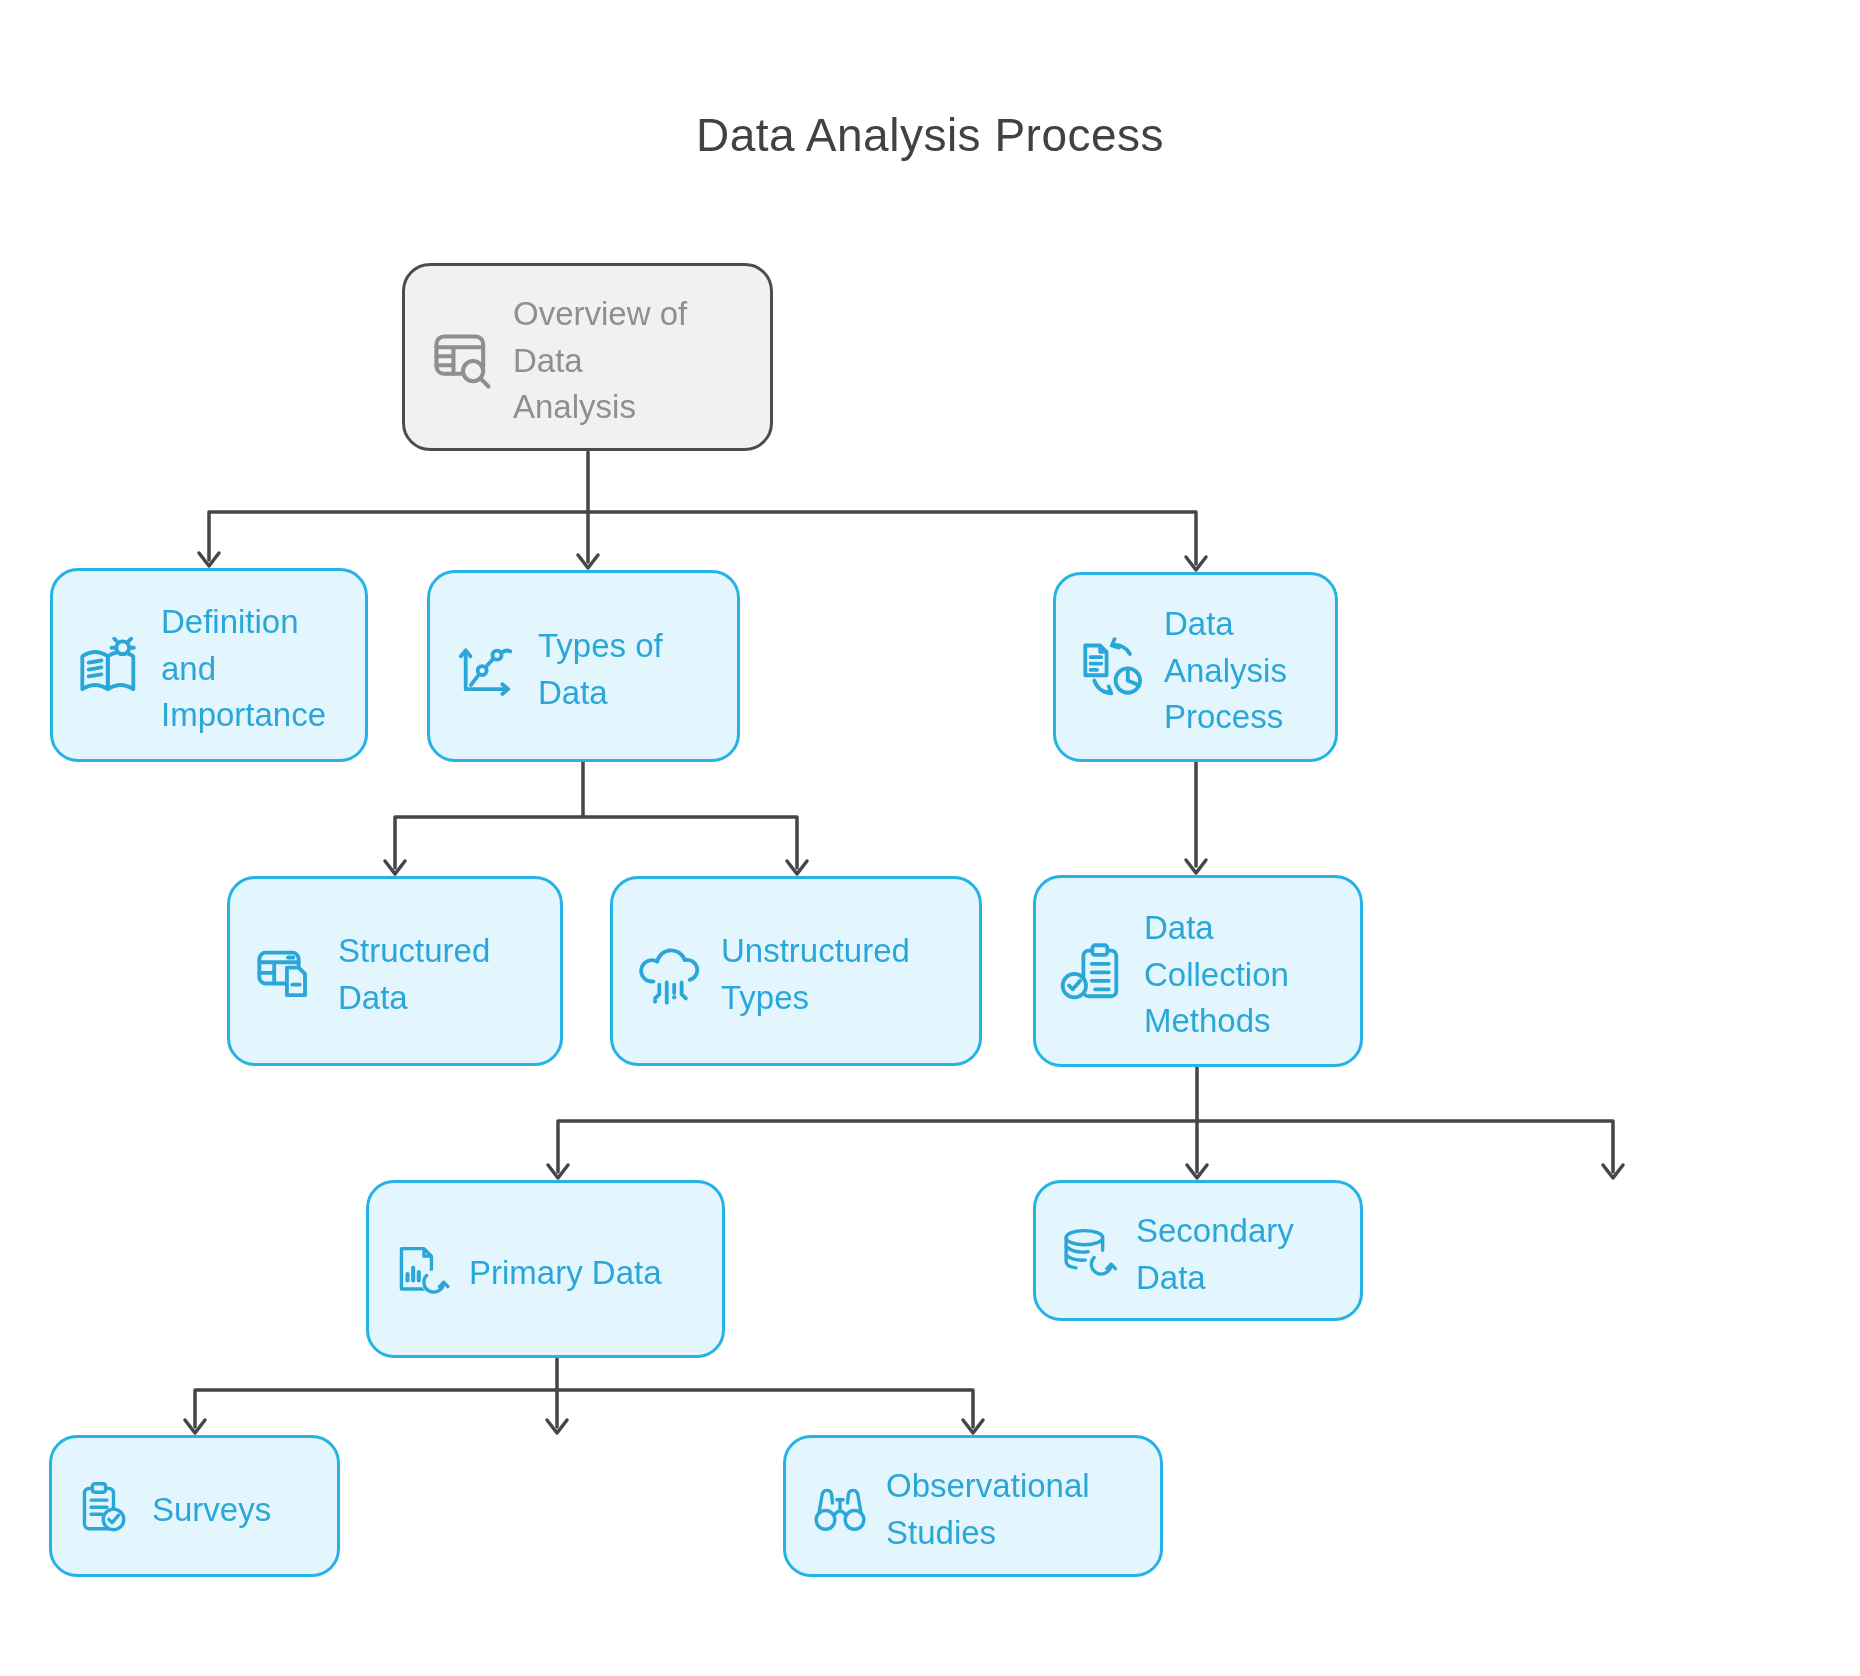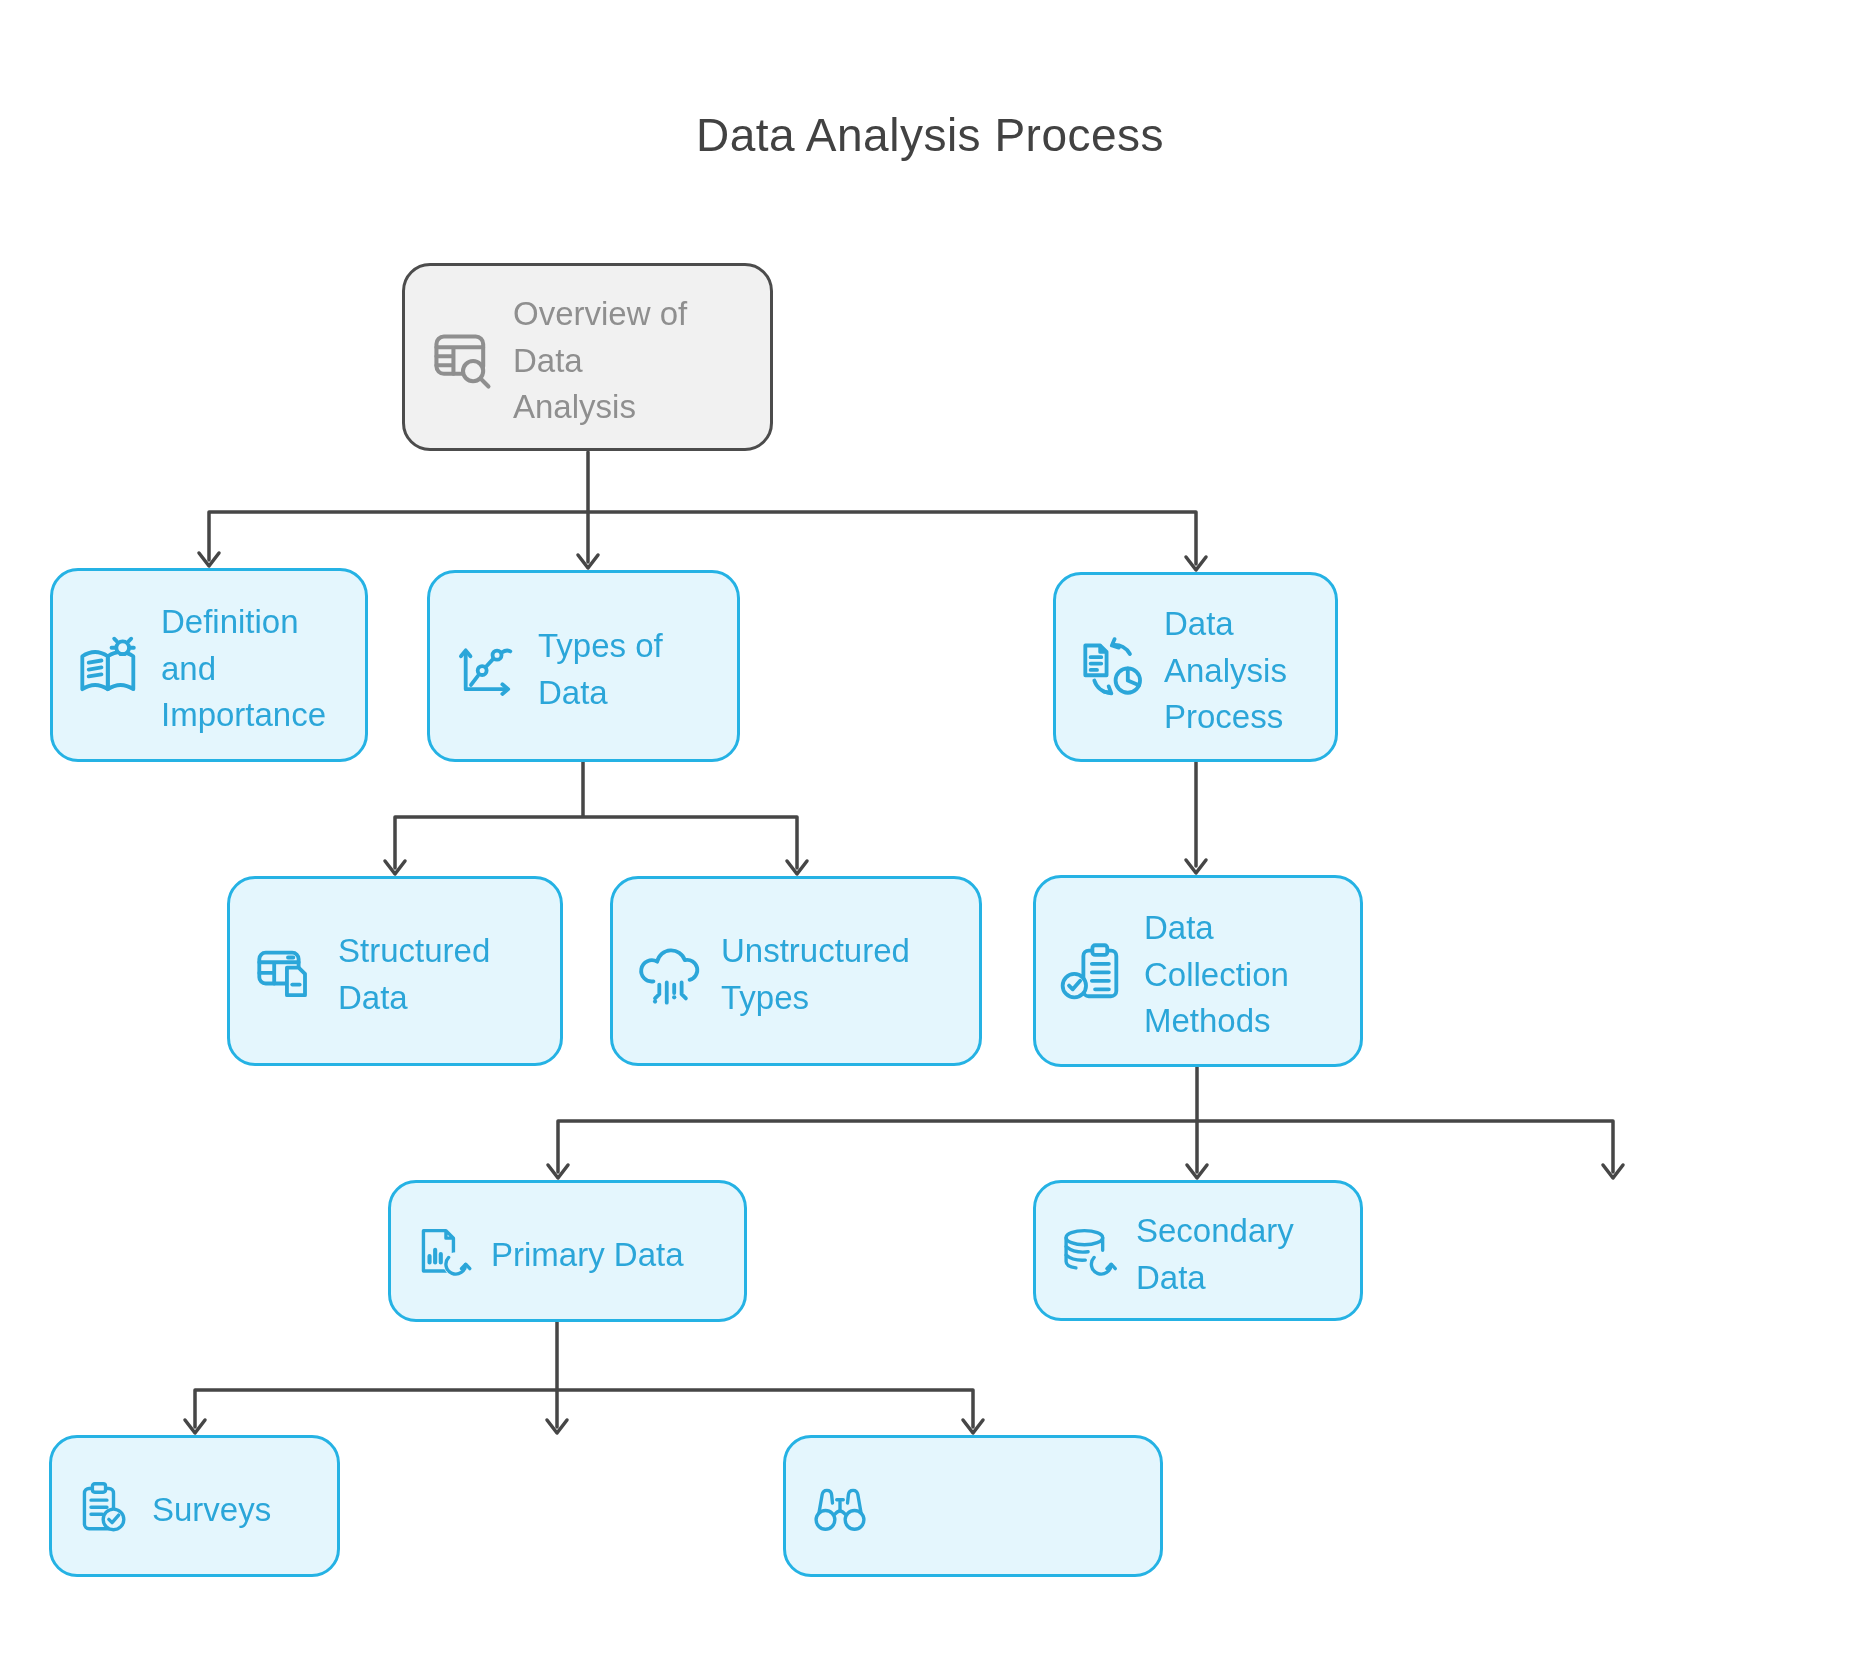--- a/index.html
+++ b/index.html
@@ -202,21 +202,21 @@
         <circle class="mask" cx="13.5" cy="42" r="11"></circle>
         <path d="M8.5 42 L12 45.5 L19 37.5"></path>
       </g>
         </svg>
     </span>
     <span class="label">Data
 Collection
 Methods</span>
   </div>
 
-  <div class="node icon-m" style="left:388px;top:1180px;width:359px;height:142px">
+  <div class="node icon-m" style="left:366px;top:1180px;width:359px;height:178px">
     <span class="icon">
       <svg viewBox="0 0 64 64">
           <g fill="none" stroke="currentColor" stroke-width="3.6" stroke-linecap="round" stroke-linejoin="round">
         <path d="M9 6 H33 L41 14 V49 H9 Z M33 6 V14 H41"></path>
         <path d="M15.5 40 V33 M21.5 40 V26.5 M27.5 40 V31" stroke-width="4.4"></path>
         <circle class="mask" cx="43.5" cy="42" r="13" stroke="none"></circle>
         <path d="M35.9 34.6 A10.5 10.5 0 1 0 54 42"></path>
         <path d="M49.5 46.5 L54.1 41.8 L58.5 46.5"></path>
       </g>
         </svg>
@@ -265,15 +265,17 @@
           <g fill="none" stroke="currentColor" stroke-width="3.6" stroke-linecap="round" stroke-linejoin="round">
         <circle cx="16.5" cy="42.5" r="10"></circle>
         <circle cx="47.5" cy="42.5" r="10"></circle>
         <path d="M9.5 35.5 L13 15.5 Q13.8 11 18 11 Q22.5 11 23 15.5 L24 24.5"></path>
         <path d="M54.5 35.5 L51 15.5 Q50.2 11 46 11 Q41.5 11 41 15.5 L40 24.5"></path>
         <path d="M26.5 36.5 Q32 29.5 37.5 36.5"></path>
         <path d="M32 23.5 V32 M28.5 21 H35.5"></path>
       </g>
         </svg>
     </span>
+    <span class="label">Observational
+Studies</span>
   </div>
 
 </div>
 
 </body></html>

